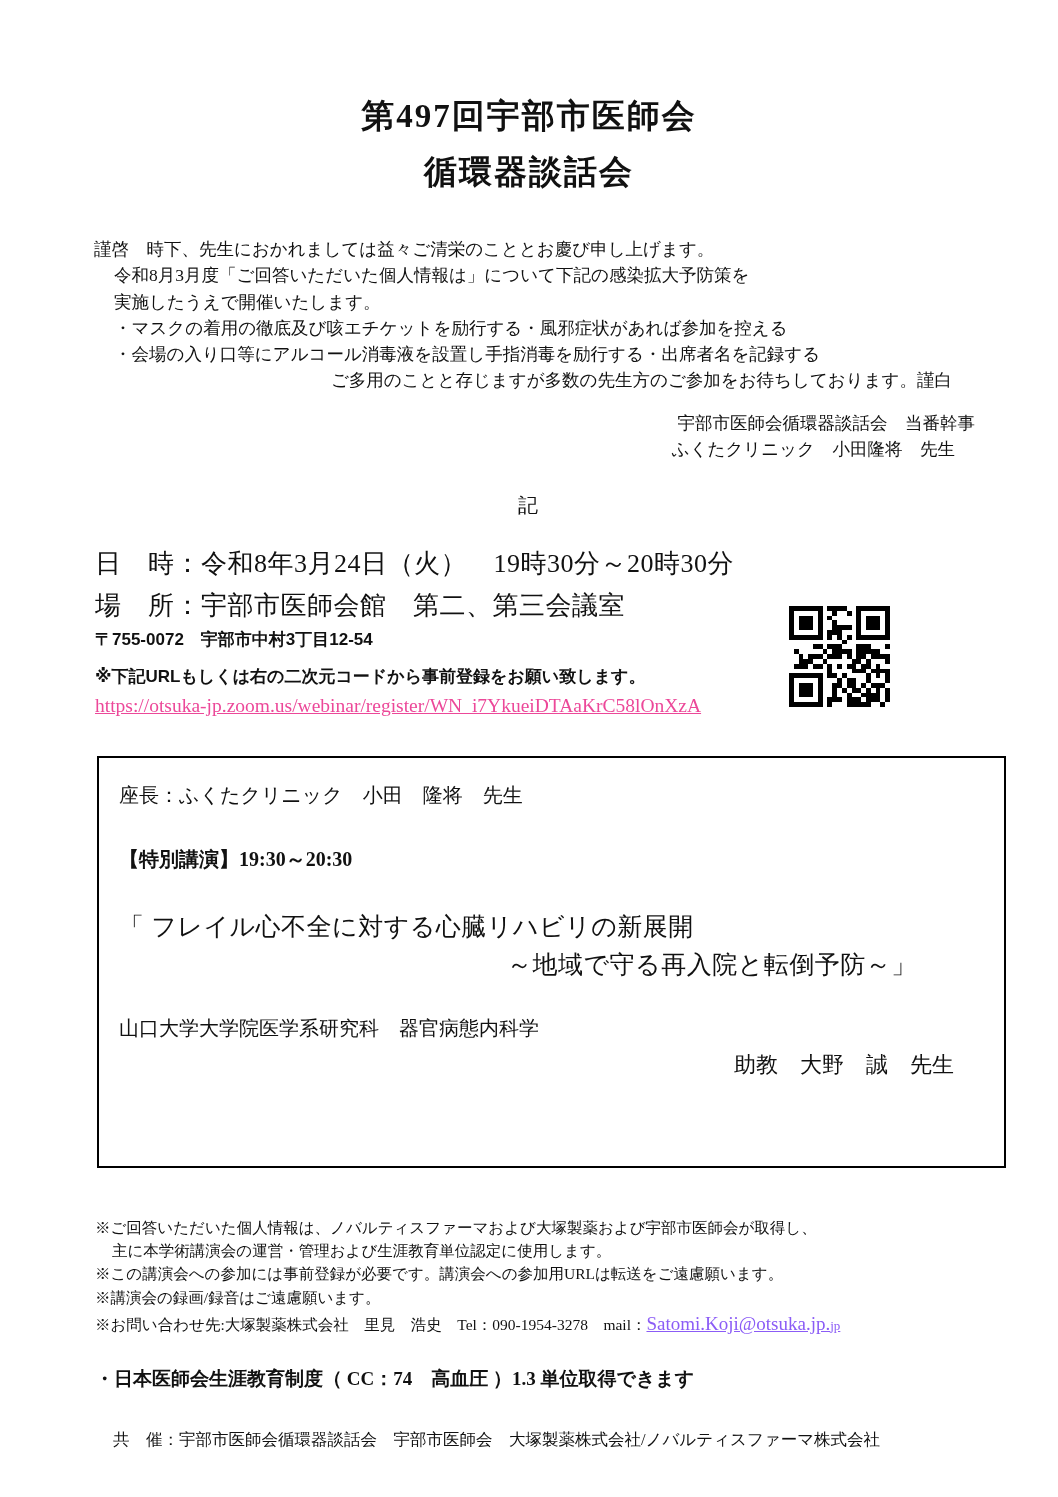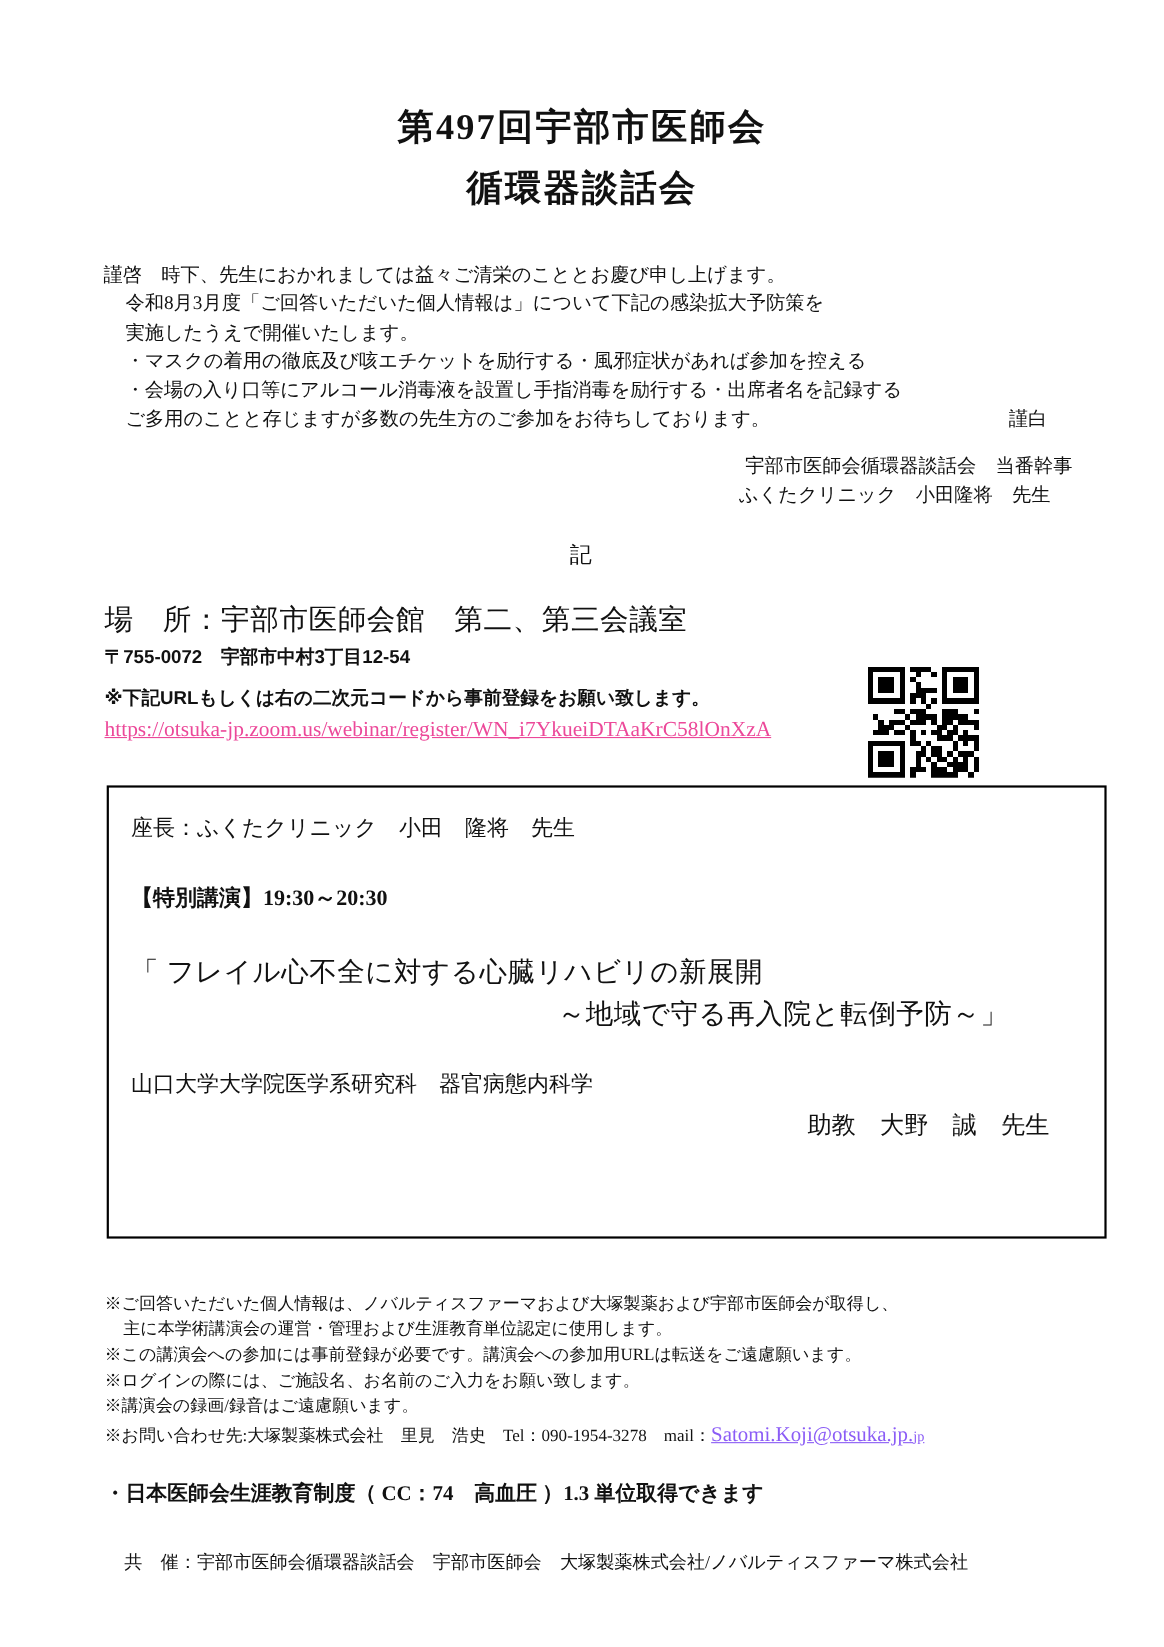--- a/index.html
+++ b/index.html
@@ -25,21 +25,21 @@
   }
 
   
   .greeting {
     margin: 36px 0 0 94px;
     width: 862px;
     font-size: 17.5px;
     line-height: 26.3px;
   }
   .greeting .ind { padding-left: 20px; }
-  .closing-row { display: flex; justify-content: space-between; }
+  .closing-row { display: flex; justify-content: flex-end; }
   .closing-row .closing { padding-right: 4px; }
 
   
   .organizer {
     margin: 16px 83px 0 0;
     text-align: right;
     font-size: 17.5px;
     line-height: 26.5px;
   }
   .organizer .org-line2 { padding-right: 20px; }
@@ -161,20 +161,21 @@
 </section>
 
 <section class="organizer">
   <div>宇部市医師会循環器談話会　当番幹事</div>
   <div class="org-line2">ふくたクリニック　小田隆将　先生</div>
 </section>
 
 <div class="record-marker">記</div>
 
 <section class="event">
+  <div class="big-line">日　時：令和8年3月24日（火）　19時30分～20時30分</div>
   <div class="big-line">場　所：宇部市医師会館　第二、第三会議室</div>
   <div class="address">〒755-0072　宇部市中村3丁目12-54</div>
 </section>
 
 <section class="registration">
   <div class="reg-note">※下記URLもしくは右の二次元コードから事前登録をお願い致します。</div>
   <a class="reg-url" id="reg-url" style="color: #ec4899;">https://otsuka-jp.zoom.us/webinar/register/WN_i7YkueiDTAaKrC58lOnXzA</a>
 </section>
 
 <div class="qr-box">
@@ -419,21 +420,20 @@
   <div class="lecture-title-1">「 フレイル心不全に対する心臓リハビリの新展開</div>
   <div class="lecture-title-2">～地域で守る再入院と転倒予防～」</div>
   <div class="affiliation-line">山口大学大学院医学系研究科　器官病態内科学</div>
   <div class="speaker-line">助教　大野　誠　先生</div>
 </section>
 
 <section class="notes">
   <div>※ご回答いただいた個人情報は、ノバルティスファーマおよび大塚製薬および宇部市医師会が取得し、</div>
   <div class="ind">主に本学術講演会の運営・管理および生涯教育単位認定に使用します。</div>
   <div>※この講演会への参加には事前登録が必要です。講演会への参加用URLは転送をご遠慮願います。</div>
-  <div>※ログインの際には、ご施設名、お名前のご入力をお願い致します。</div>
   <div>※講演会の録画/録音はご遠慮願います。</div>
   <div class="contact-line">
     <span>※お問い合わせ先:大塚製薬株式会社　里見　浩史　Tel：090-1954-3278　mail：</span><a class="email-link" id="email-link" style="color: #8b5cf6;"><span>Satomi.Koji@otsuka.jp.</span><span class="email-suffix">jp</span></a>
   </div>
 </section>
 
 <div class="credit-line">・日本医師会生涯教育制度（ CC：74　高血圧 ）1.3 単位取得できます</div>
 
 <div class="cohost-line">共　催：宇部市医師会循環器談話会　宇部市医師会　大塚製薬株式会社/ノバルティスファーマ株式会社</div>
 

